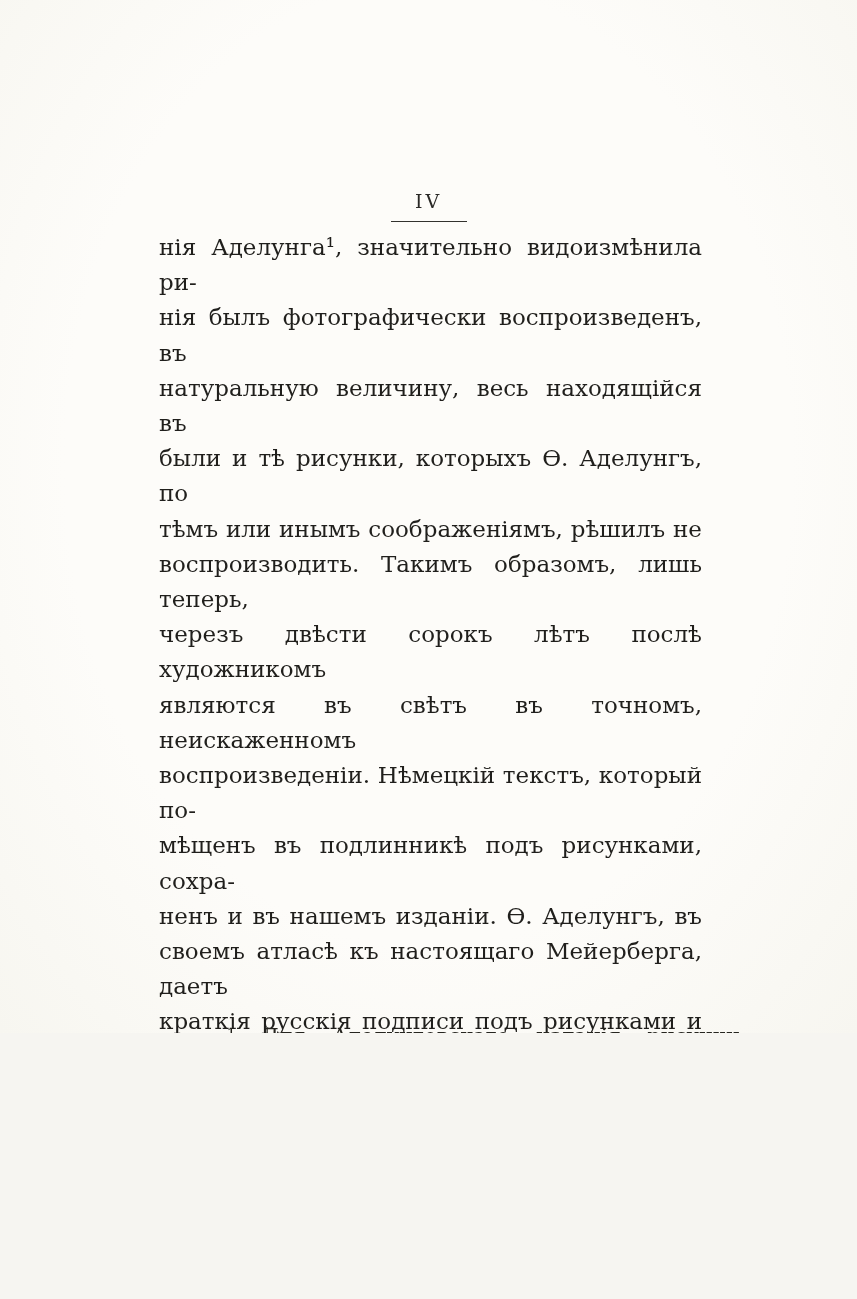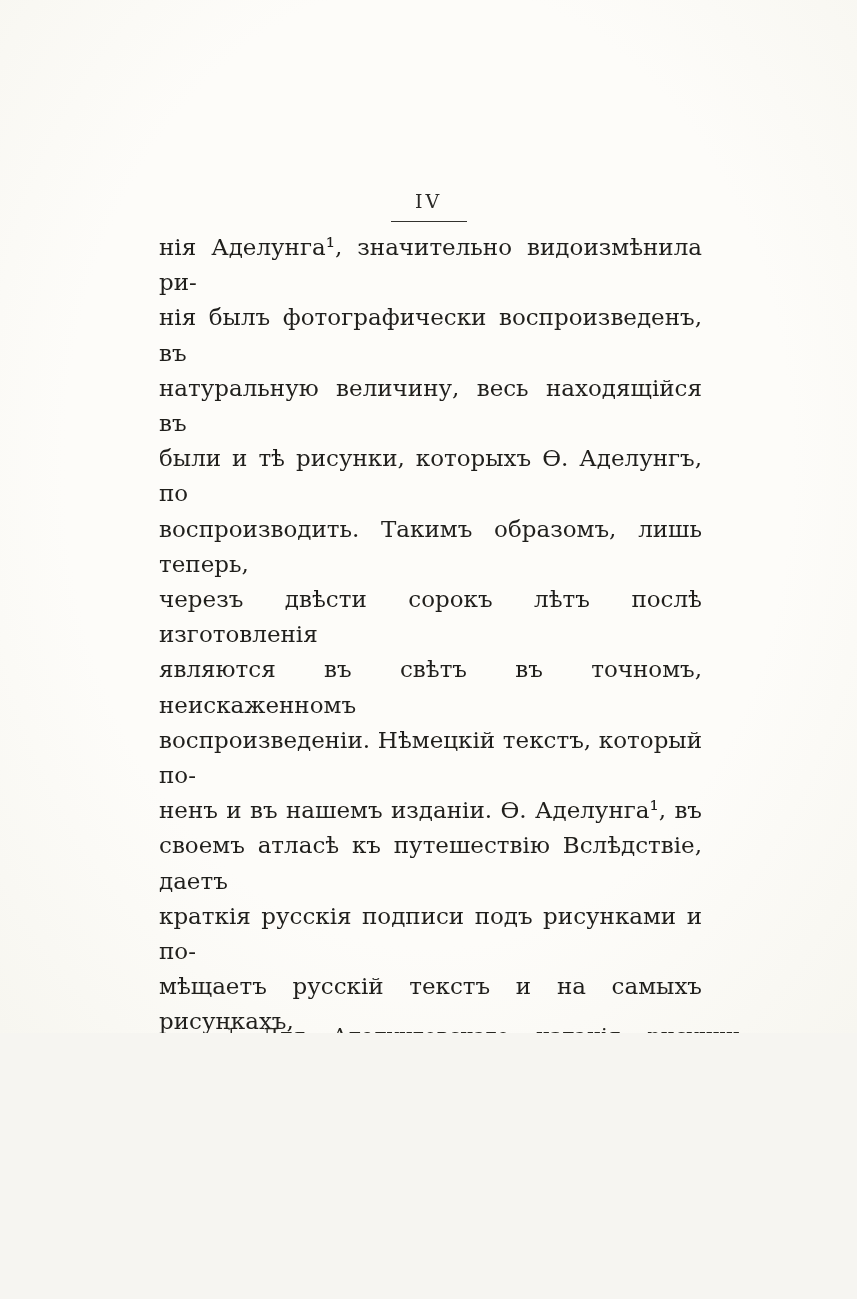--- a/index.html
+++ b/index.html
@@ -75,26 +75,28 @@
 <body>
 
 <div class="page">
   <div class="page-header">IV</div>
   <div class="header-rule"></div>
   <div class="body-text">
       <div class="line">нія Аделунга¹, значительно видоизмѣнила ри-</div>
       <div class="line">нія былъ фотографически воспроизведенъ, въ</div>
       <div class="line">натуральную величину, весь находящійся въ</div>
       <div class="line">были и тѣ рисунки, которыхъ Ѳ. Аделунгъ, по</div>
+      <div class="line">тѣмъ или инымъ соображеніямъ, рѣшилъ не</div>
       <div class="line">воспроизводить. Такимъ образомъ, лишь теперь,</div>
-      <div class="line">черезъ двѣсти сорокъ лѣтъ послѣ изготовленія</div>
+      <div class="line">черезъ двѣсти сорокъ лѣтъ послѣ художникомъ</div>
       <div class="line">являются въ свѣтъ въ точномъ, неискаженномъ</div>
       <div class="line">воспроизведеніи. Нѣмецкій текстъ, который по-</div>
-      <div class="line">ненъ и въ нашемъ изданіи. Ѳ. Аделунга¹, въ</div>
-      <div class="line">своемъ атласѣ къ путешествію Вслѣдствіе, даетъ</div>
+      <div class="line">мѣщенъ въ подлинникѣ подъ рисунками, сохра-</div>
+      <div class="line">ненъ и въ нашемъ изданіи. Ѳ. Аделунгъ, въ</div>
+      <div class="line">своемъ атласѣ къ настоящаго Мейерберга, даетъ</div>
       <div class="line">краткія русскія подписи подъ рисунками и по-</div>
       <div class="line">мѣщаетъ русскій текстъ и на самыхъ рисункахъ,</div>
     </div>
   <div class="footnote">
       <div class="line">¹ Для Аделунговскаго изданія рисунки копировались</div>
       <div class="line">натуральную въ Дрезденѣ, а затѣмъ съ копій литографомъ</div>
       <div class="line">воспроизводились въ Петербургѣ.</div>
     </div>
 </div>
 

